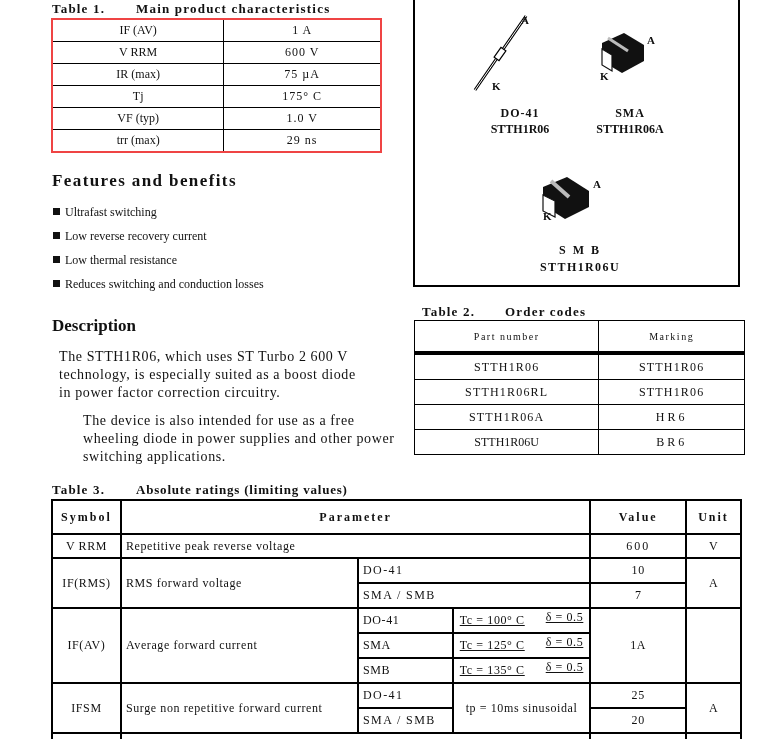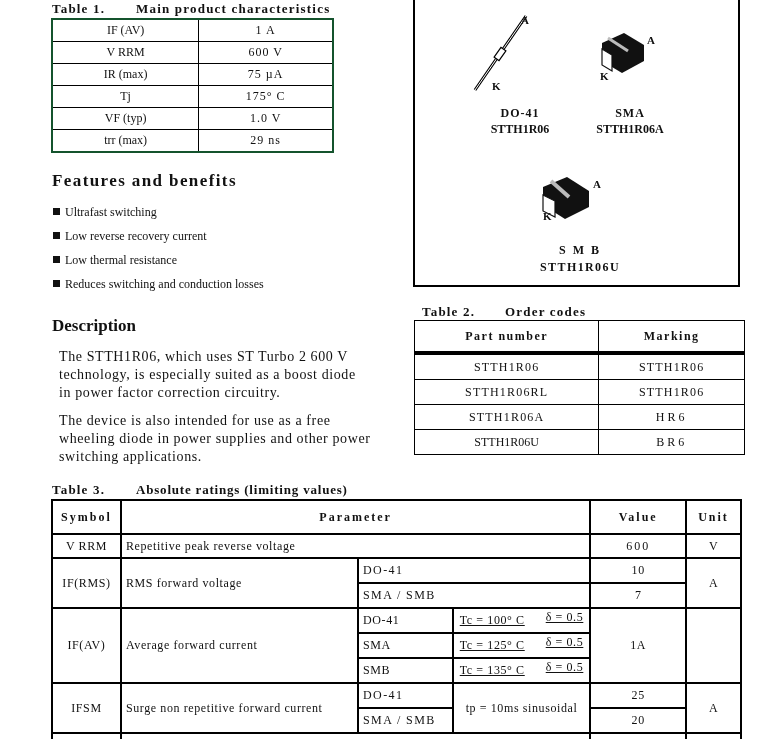--- a/index.html
+++ b/index.html
@@ -10,37 +10,37 @@
   .abs { position: absolute; }
   .cap {
     font-family: "Liberation Serif", serif; font-weight: bold; font-size: 13px;
     letter-spacing: 1.2px; color: #111;
   }
   .cap .num { display: inline-block; width: 84px; }
   table { border-collapse: collapse; position: absolute; }
   td, th { padding: 0; font-size: 12px; font-weight: normal; }
 
   
-  #t1 { left: 51px; top: 18px; width: 283px; border: 2px solid #14532d; }
+  #t1 { left: 51px; top: 18px; width: 331px; border: 2px solid #ef4444; }
   #t1 td { border: 1px solid #000; height: 21px; text-align: center; }
   #t1 td.v { letter-spacing: 1px; }
 
   
   #pkgbox { left: 413px; top: -2px; width: 327px; height: 289px; border: 2px solid #000; border-top: none; box-sizing: border-box; }
   .pkglabel { font-weight: bold; font-size: 12px; text-align: center; letter-spacing: 1px; }
   .pin { font-weight: bold; font-size: 11px; }
 
   h2.sec { position: absolute; margin: 0; font-size: 17px; font-weight: bold; letter-spacing: 1.4px; }
   .feat { position: absolute; left: 53px; font-size: 12px; }
   .feat .sq { display: inline-block; width: 7px; height: 7px; background: #111; margin-right: 5px; vertical-align: 1px; }
   .desc { position: absolute; left: 59px; font-size: 14px; line-height: 18px; letter-spacing: 0.6px; width: 320px; }
 
   
   #t2 { left: 414px; top: 320px; width: 331px; border: 1.5px solid #000; }
-  #t2 th { height: 30px; font-weight: bold; font-size: 12px; letter-spacing: 1.5px; border: 1px solid #000; border-bottom: 4px solid #000; margin-top: 12px; }
+  #t2 th { height: 30px; font-weight: normal; font-size: 10px; letter-spacing: 1.5px; border: 1px solid #000; border-bottom: 4px solid #000; margin-top: 12px; }
   #t2 td { height: 24px; text-align: center; border: 1px solid #000; letter-spacing: 1.2px; font-size: 12px; }
 
   
   #t3 { left: 51px; top: 499px; width: 691px; border: 2px solid #000; }
   #t3 th { height: 32px; font-weight: bold; font-size: 12px; letter-spacing: 2px; border: 2px solid #000; }
   #t3 td { border: 2px solid #000; font-size: 12px; letter-spacing: 0.6px; }
   #t3 td.c { text-align: center; }
   #t3 td.l { padding-left: 4px; }
   #t3 tr.r1 td { height: 22px; }
   #t3 tr.r2 td { height: 23px; }
@@ -120,21 +120,21 @@
 <div class="feat" style="top:229px;"><span class="sq"></span><span>Low reverse recovery current</span></div>
 <div class="feat" style="top:253px;"><span class="sq"></span><span>Low thermal resistance</span></div>
 <div class="feat" style="top:277px;"><span class="sq"></span><span>Reduces switching and conduction losses</span></div>
 
 <h2 class="sec" style="left:52px; top:316px; letter-spacing:0;">Description</h2>
 <div class="desc" style="top:348px;">
   <div>The STTH1R06, which uses ST Turbo 2 600 V</div>
   <div>technology, is especially suited as a boost diode</div>
   <div>in power factor correction circuitry.</div>
 </div>
-<div class="desc" style="top:412px;">
+<div class="desc" style="top:412px;margin-left:24px;">
   <div>The device is also intended for use as a free</div>
   <div>wheeling diode in power supplies and other power</div>
   <div>switching applications.</div>
 </div>
 
 <div class="abs cap" style="left:414px; top:304px;">
   <span class="num" style="width:83px;margin-left:8px;">Table 2.</span><span>Order codes</span>
 </div>
 <table id="t2">
   <tbody>

